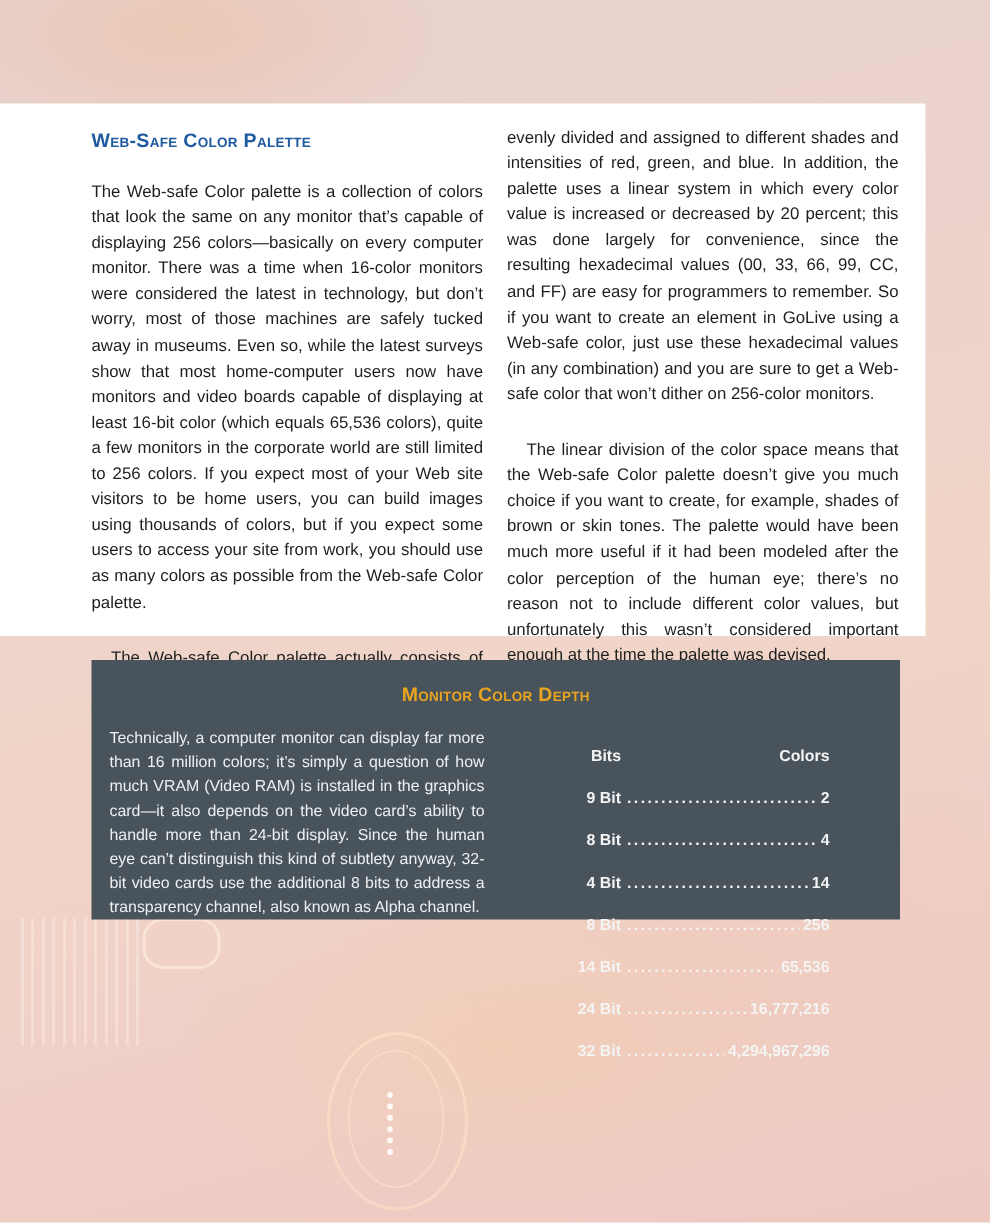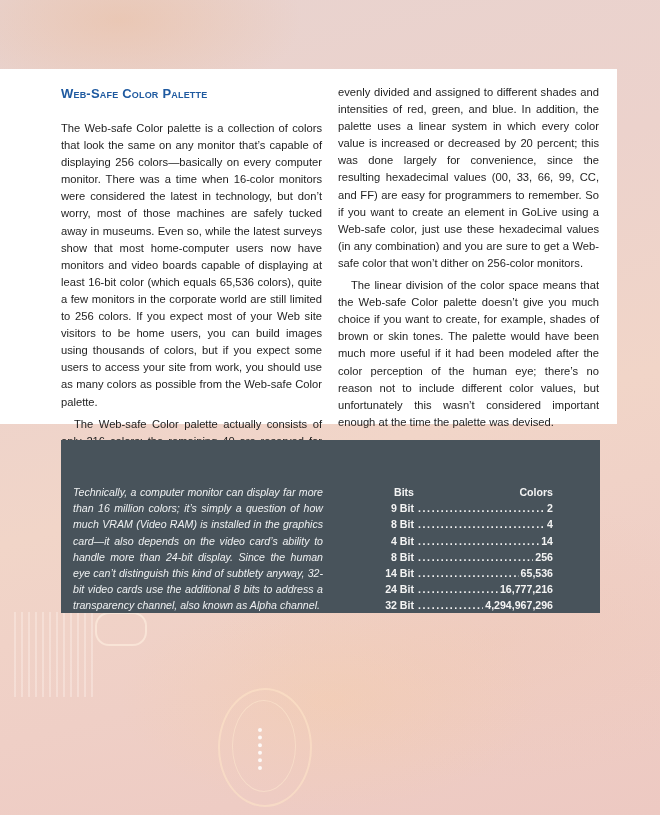--- a/index.html
+++ b/index.html
@@ -50,40 +50,40 @@
     position:absolute; top:0; width:261px;
     font-size:11.2px; line-height:17.1px; color:#1e1e1e; text-align:justify;
   }
   .col.left { left:61px; top:16px; }
   .col.right { left:338px; top:15px; }
   .section-title {
     color:#1f5aa0; font-weight:bold; font-size:13px; font-variant:small-caps;
     letter-spacing:0.2px; margin:0 0 18px 0; line-height:17px;
   }
   .col p { margin:0; }
-  .col p + p { margin-top:5px; }
+  .col p + p { margin-top:20px; }
   .indent { text-indent:13px; }
 
   .sidebar-box {
     position:absolute; left:61px; top:440px; width:539px; height:173px;
     background:#48535b; color:#f4f4f4; box-sizing:border-box;
   }
   .sidebar-title {
     position:absolute; top:15px; left:0; width:100%; text-align:center;
     color:#e9a51f; font-weight:bold; font-size:13px; font-variant:small-caps; letter-spacing:0.2px;
   }
   .sidebar-text {
     position:absolute; left:12px; top:44px; width:250px;
-    font-size:10.6px; line-height:16.2px; text-align:justify; color:#eef0f1;font-style:italic;
+    font-size:10.6px; line-height:16.2px; text-align:justify; color:#eef0f1;
   }
   .depth-table {
     position:absolute; left:300px; top:44px; width:192px;
     font-size:10.6px; line-height:16.2px; font-weight:bold; color:#f4f4f4;
   }
-  .depth-row { display:flex; align-items:baseline; }
+  .depth-row { display:flex; align-items:baseline;margin-top:12px; }
   .depth-bits { width:53px; text-align:right; white-space:nowrap; }
   .depth-dots {
     flex:1; overflow:hidden; white-space:nowrap; margin:0 2px 0 4px;
     letter-spacing:1.6px;
   }
   .depth-colors { text-align:right; white-space:nowrap; }
   .depth-header .depth-bits, .depth-header .depth-colors { font-weight:bold; }
   .depth-header .spacer { flex:1; }
 </style>
 </head>
@@ -106,20 +106,21 @@
     <p>The Web-safe Color palette is a collection of colors that look the same on any monitor that’s capable of displaying 256 colors—basically on every computer monitor. There was a time when 16-color monitors were considered the latest in technology, but don’t worry, most of those machines are safely tucked away in museums. Even so, while the latest surveys show that most home-computer users now have monitors and video boards capable of displaying at least 16-bit color (which equals 65,536 colors), quite a few monitors in the corporate world are still limited to 256 colors. If you expect most of your Web site visitors to be home users, you can build images using thousands of colors, but if you expect some users to access your site from work, you should use as many colors as possible from the Web-safe Color palette.</p>
     <p class="indent">The Web-safe Color palette actually consists of only 216 colors; the remaining 40 are reserved for the operating system (Windows). Those 216 colors are</p>
   </div>
   <div class="col right">
     <p>evenly divided and assigned to different shades and intensities of red, green, and blue. In addition, the palette uses a linear system in which every color value is increased or decreased by 20 percent; this was done largely for convenience, since the resulting hexadecimal values (00, 33, 66, 99, CC, and FF) are easy for programmers to remember. So if you want to create an element in GoLive using a Web-safe color, just use these hexadecimal values (in any combination) and you are sure to get a Web-safe color that won’t dither on 256-color monitors.</p>
     <p class="indent">The linear division of the color space means that the Web-safe Color palette doesn’t give you much choice if you want to create, for example, shades of brown or skin tones. The palette would have been much more useful if it had been modeled after the color perception of the human eye; there’s no reason not to include different color values, but unfortunately this wasn’t considered important enough at the time the palette was devised.</p>
   </div>
 </div>
 
 <div class="sidebar-box">
+  <div class="sidebar-title">Monitor Color Depth</div>
   <div class="sidebar-text">Technically, a computer monitor can display far more than 16 million colors; it’s simply a question of how much VRAM (Video RAM) is installed in the graphics card—it also depends on the video card’s ability to handle more than 24-bit display. Since the human eye can’t distinguish this kind of subtlety anyway, 32-bit video cards use the additional 8 bits to address a transparency channel, also known as Alpha channel.</div>
 
   <div class="depth-table">
     <div class="depth-row depth-header">
       <span class="depth-bits">Bits</span>
       <span class="spacer"></span>
       <span class="depth-colors">Colors</span>
     </div>
     <div class="depth-row">
       <span class="depth-bits">9 Bit</span>

